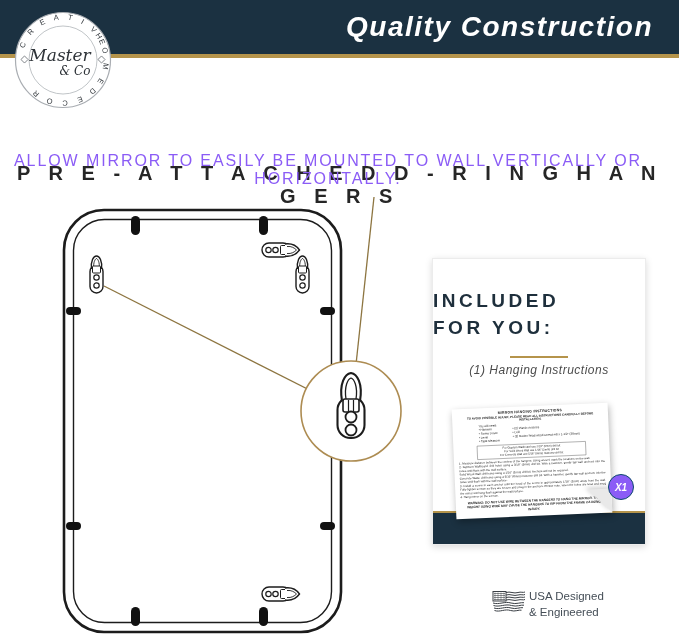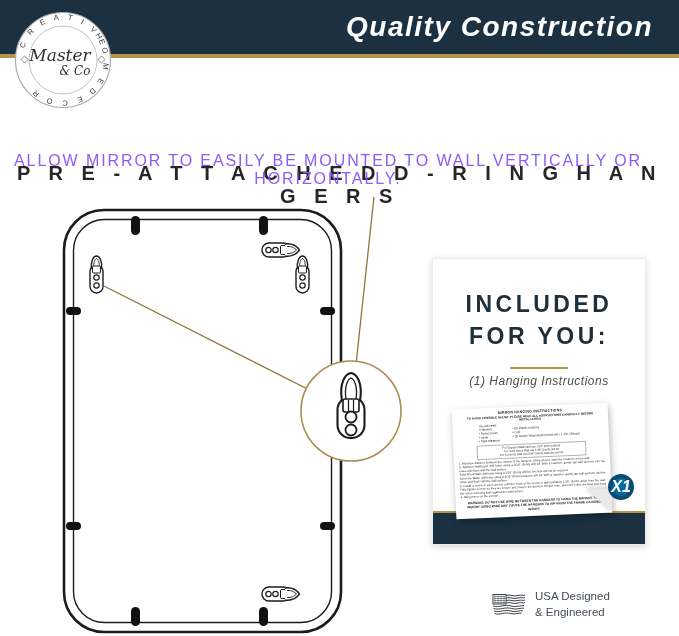--- a/index.html
+++ b/index.html
@@ -20,48 +20,48 @@
     font-size:20px;font-weight:700;letter-spacing:6.5px;margin-top:45px;}
   .h-sub{position:absolute;top:152px;left:0;width:656px;text-align:center;color:#8b5cf6;
     font-size:16px;letter-spacing:1.9px;}
 
   
   .diagram{position:absolute;left:40px;top:195px;}
 
   
   .card{position:absolute;left:432px;top:258px;width:212px;height:285px;background:#fff;
     border:1px solid #ececec;box-shadow:0 2px 7px rgba(0,0,0,.15);}
-  .card-title{margin-top:29px;text-align:center;color:#1e2f3c;font-size:23px;font-weight:700;
+  .card-title{margin-top:29px;text-align:left;color:#1e2f3c;font-size:19px;font-weight:700;
     letter-spacing:3.5px;line-height:1.4;white-space:pre-line;}
   .card-divider{width:58px;height:2px;background:#b5944b;margin:15px auto 0;}
   .card-item{margin-top:5px;text-align:center;font-style:italic;font-size:12px;color:#4b4b4b;letter-spacing:.5px;}
   .card-band{position:absolute;left:0;right:0;bottom:0;height:31px;background:#1b3141;border-top:2px solid #b5944b;z-index:1;}
-  .badge{position:absolute;left:175px;top:215px;width:26px;height:26px;border-radius:50%;background:#0369a1;
-    border:4px solid #0c4a6e;color:#fff;font-weight:700;font-style:italic;font-size:16px;
+  .badge{position:absolute;left:175px;top:215px;width:26px;height:26px;border-radius:50%;background:#8b5cf6;
+    border:1px solid #0c4a6e;color:#fff;font-weight:700;font-style:italic;font-size:10px;
     display:flex;align-items:center;justify-content:center;z-index:3;box-sizing:border-box;}
 
   
   .paper{position:absolute;left:21px;top:147px;width:156px;height:110px;background:#fff;
     transform:rotate(-2.5deg);box-shadow:1px 3px 7px rgba(0,0,0,.3);z-index:2;overflow:hidden;}
   .paper-inner{width:312px;height:220px;transform:scale(.5);transform-origin:0 0;
     box-sizing:border-box;padding:7px 10px;color:#222;}
   .p-title{font-size:7px;font-weight:700;text-align:center;letter-spacing:.4px;}
   .p-intro{font-size:6px;font-weight:700;text-align:center;margin-top:3px;}
   .p-need-label{font-size:6px;margin:4px 0 1px 42px;}
   .p-cols{display:flex;gap:26px;margin-left:42px;font-size:6px;line-height:1.3;white-space:pre-line;}
   .p-box{border:1px solid #666;width:72%;margin:4px auto 3px;font-size:5.5px;line-height:1.3;
     text-align:center;white-space:pre-line;padding:2px 3px;}
   .p-steps{font-size:5.8px;line-height:1.3;white-space:pre-line;text-align:justify;}
   .p-warning{font-size:6.4px;font-weight:700;font-style:italic;text-align:center;margin-top:4px;line-height:1.3;}
   .curl{position:absolute;bottom:0;right:0;width:0;height:0;
     border-top:24px solid #e9e9e9;border-left:24px solid transparent;
     filter:drop-shadow(-2px -2px 2px rgba(0,0,0,.18));}
 
   
-  .footer{position:absolute;left:492px;top:589px;display:flex;gap:9px;align-items:center;z-index:4;}
+  .footer{position:absolute;left:492px;top:589px;display:flex;gap:3px;align-items:flex-start;z-index:4;}
   .footer-text{font-size:11.5px;color:#454e57;line-height:1.35;}
 </style>
 </head>
 <body>
 
 <div class="stage">
 
   <div class="banner"></div>
   <div class="banner-gold"></div>
   <div class="banner-title">Quality Construction</div>

